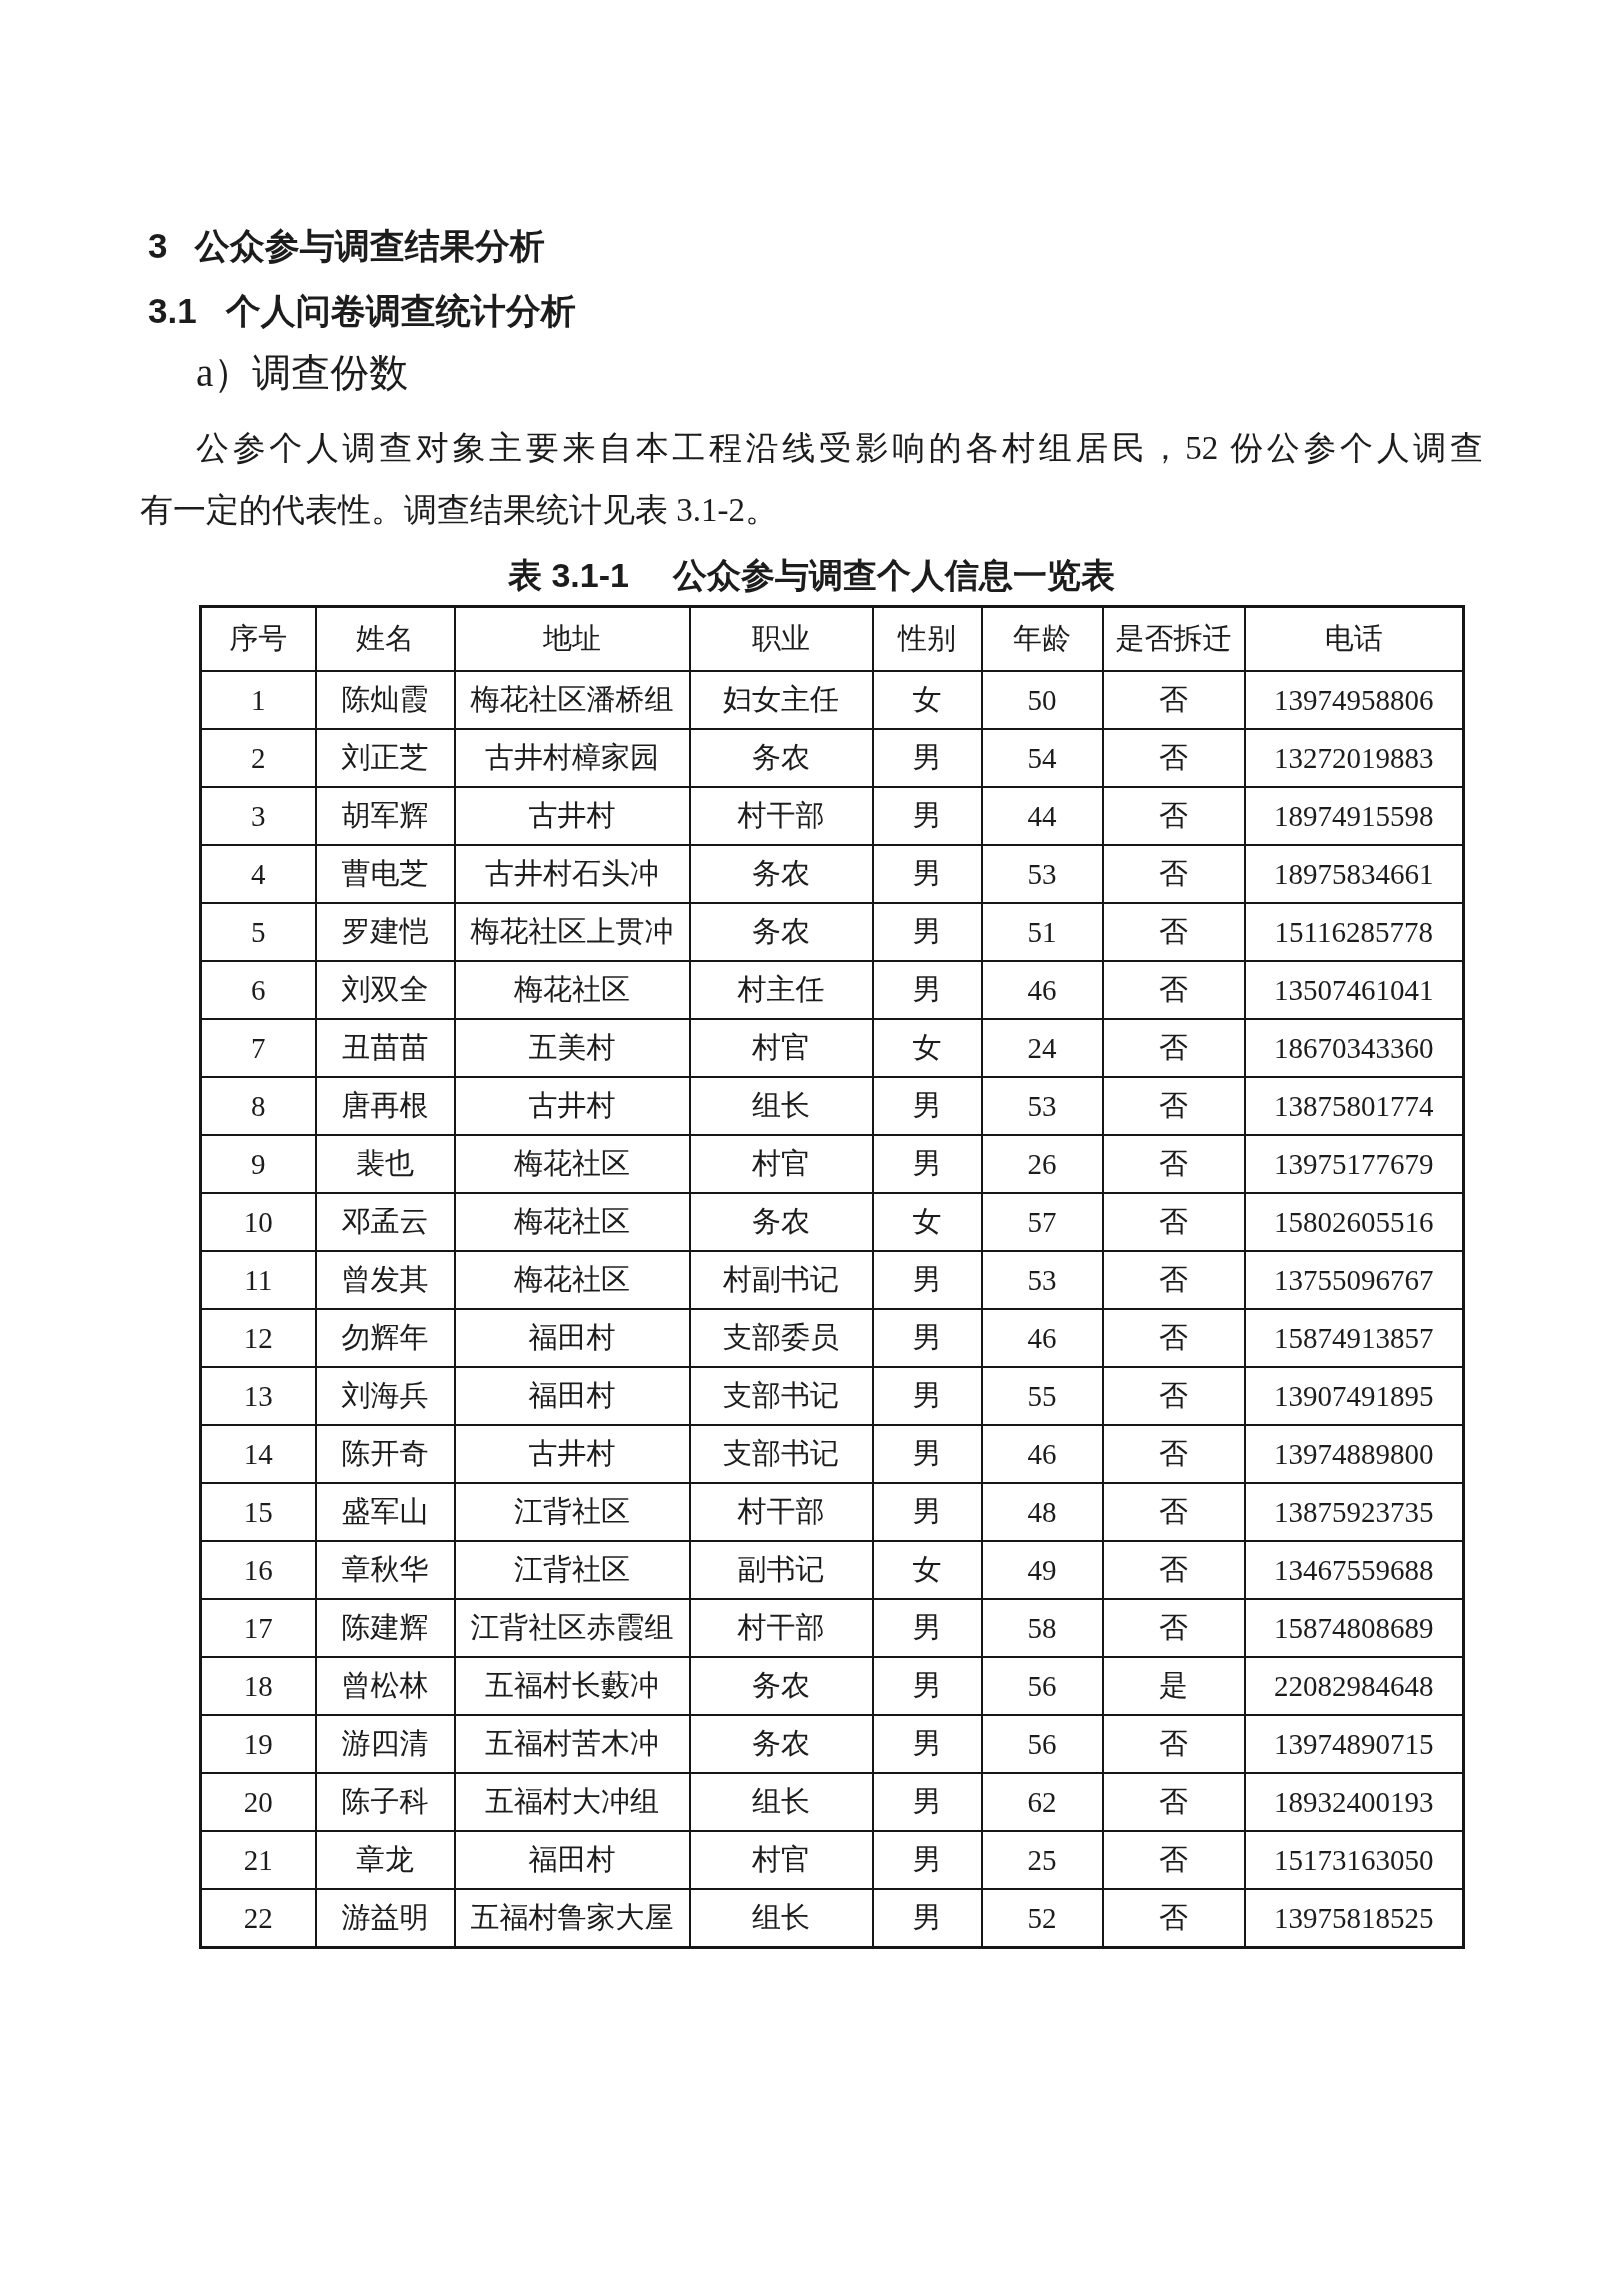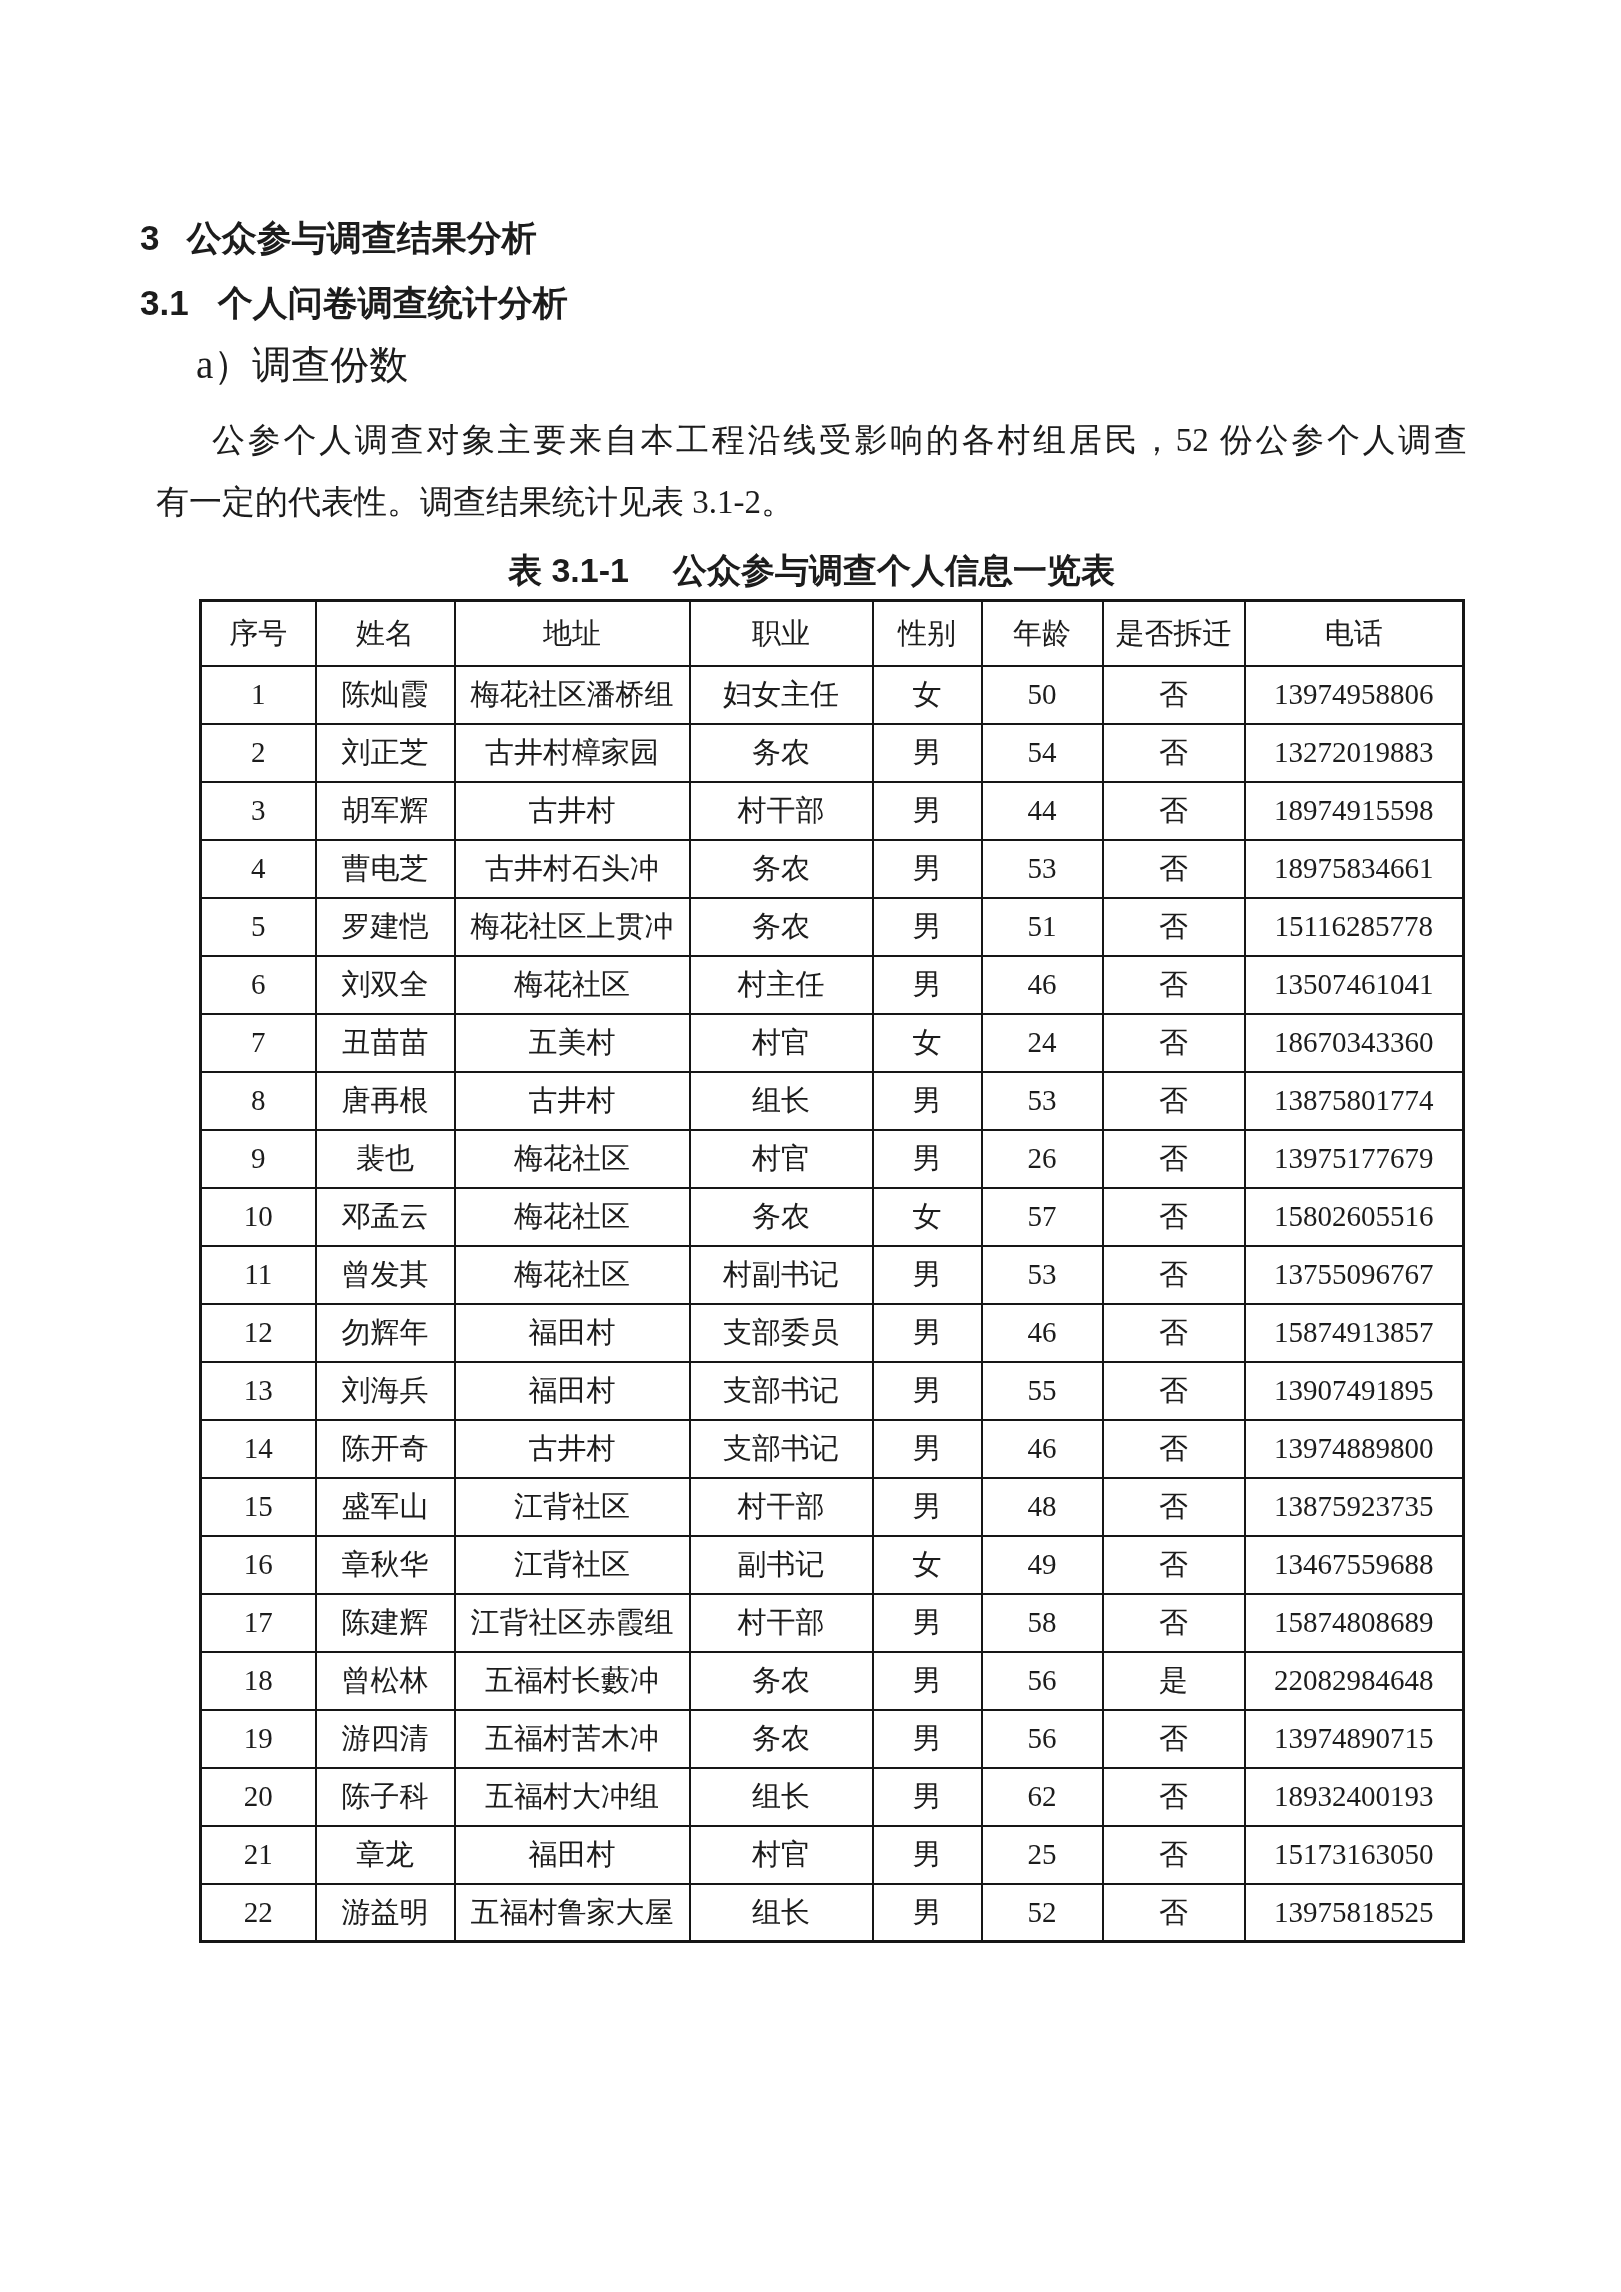--- a/index.html
+++ b/index.html
@@ -16,34 +16,34 @@
     box-sizing: border-box;
     padding: 218px 138px 0 140px;
     color: #1c1c1c;
     overflow: hidden;
   }
   .h1, .h2 {
     font-family: "Liberation Sans", "DejaVu Sans", sans-serif;
     font-weight: bold;
     font-size: 35px;
     line-height: 39px;
-    margin: 0;
+    margin: 8px;
   }
   .h1 { margin-bottom: 25.5px; }
   .h2 { margin-bottom: 23.5px; }
   .h1 .num { display: inline-block; margin-right: 27.4px; }
   .h2 .num { display: inline-block; margin-right: 29px; }
   .bodyline {
     font-family: "Liberation Serif", "DejaVu Serif", serif;
     font-size: 39px;
     line-height: 39px;
     margin: 0 0 24.5px 0;
   }
   .indent { padding-left: 56px; }
-  .para { margin: 16px; }
+  .para { margin: 0; }
   .pline {
     font-family: "Liberation Serif", "DejaVu Serif", serif;
     font-size: 33px;
     line-height: 62px;
   }
   .just {
     text-align: justify;
     text-align-last: justify;
   }
   .caption {

